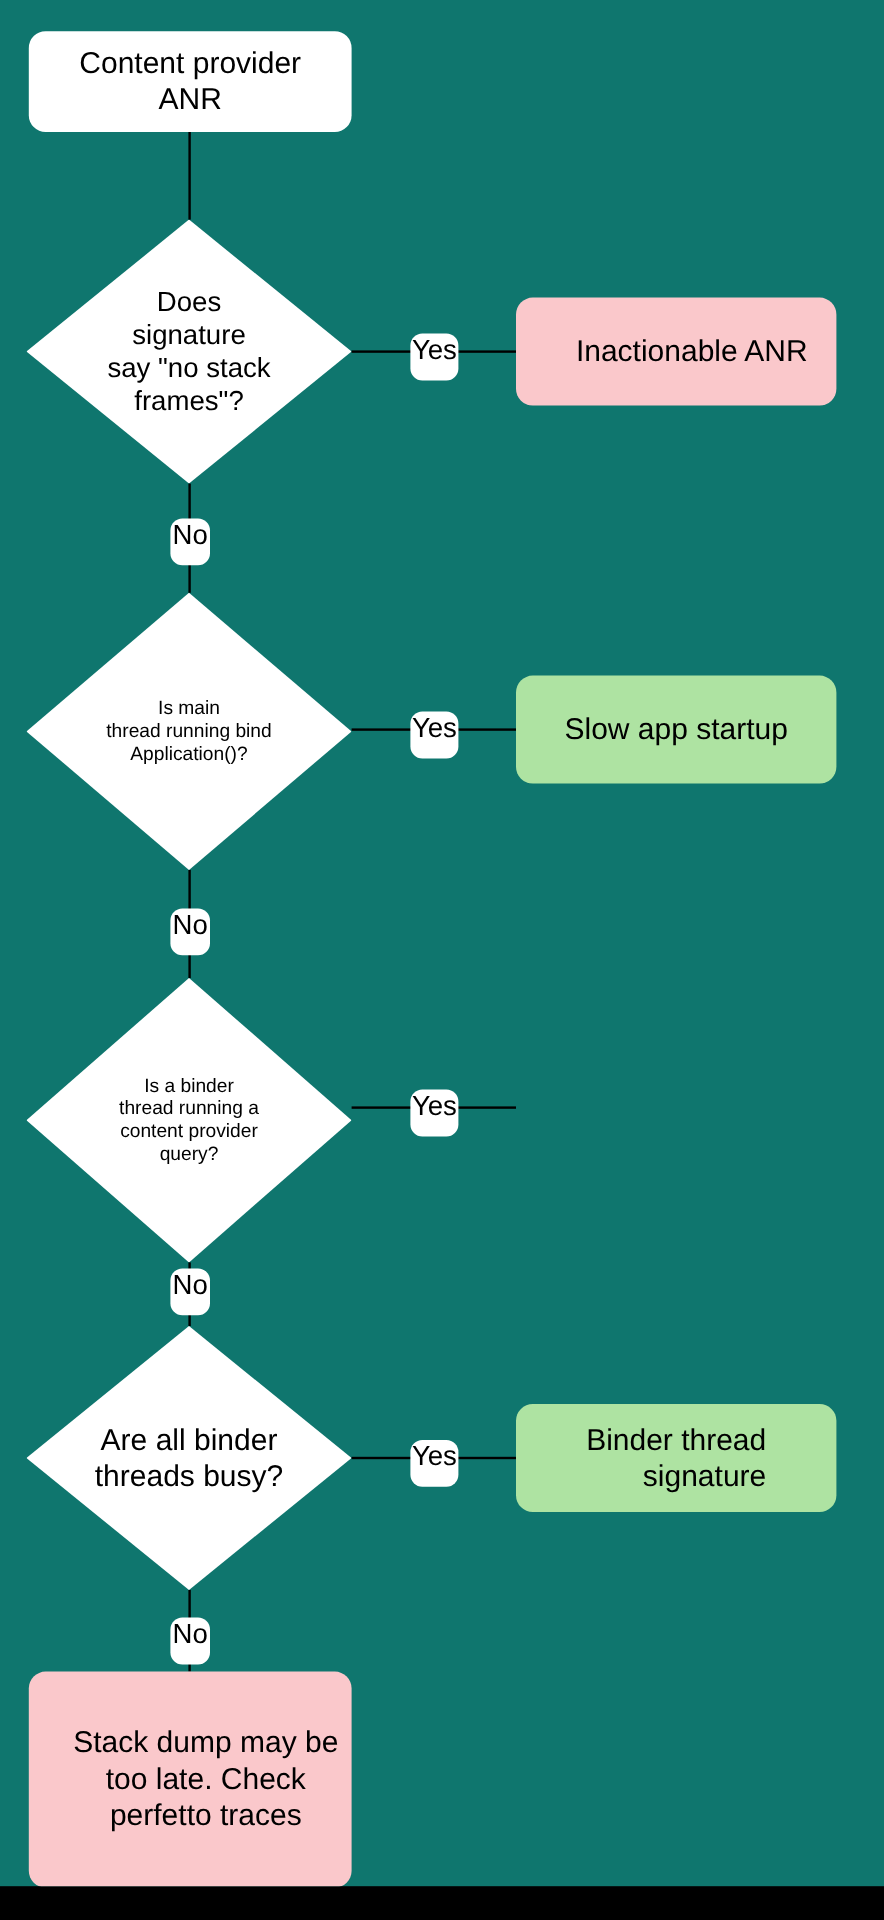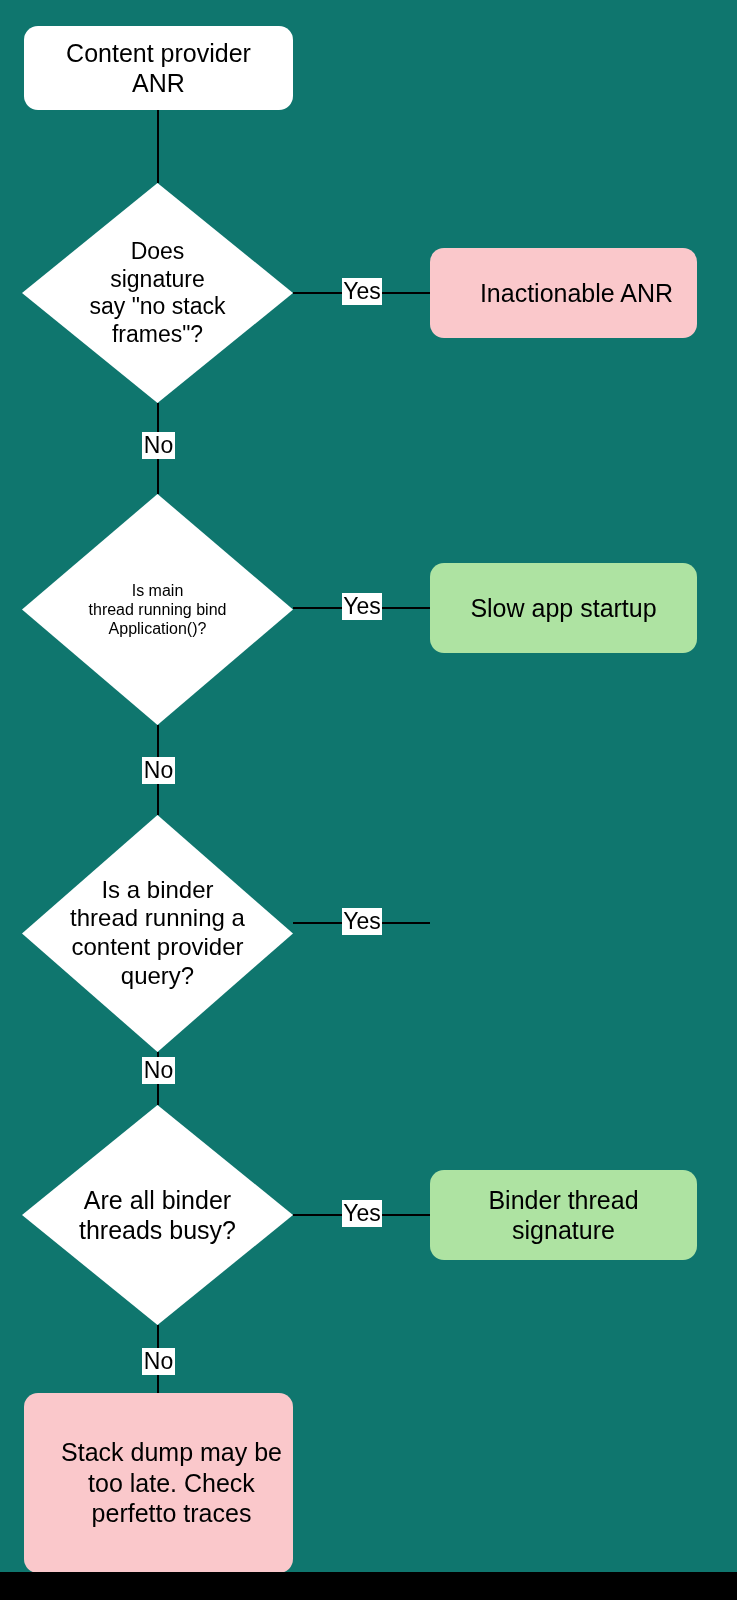--- a/index.html
+++ b/index.html
@@ -59,49 +59,50 @@
     white-space: pre-line;
     pointer-events: none;
   }
 
   
   .edge-label {
     position: absolute;
     background: #ffffff;
     color: #000000;
     line-height: 1.05;
-    padding: 1px 0px 2px 0px;
+    padding: 1px 0px 14px 0px;
     text-align: center;
     white-space: nowrap;
+    border-radius: 10px;
   }
 
   
   .edge-line {
     position: absolute;
     background: #000000;
   }
 
   
   .fill-white { background: #ffffff; }
   .fill-pink  { background: #fac8cb; padding-left: 32px; }
-  .fill-green { background: #aee3a2; }
+  .fill-green { background: #aee3a2; text-align: right; }
 
   #node-start        { left: 24px;  top: 26px;   width: 269px; height: 84px;  font-size: 25px; }
   #node-inactionable { left: 430px; top: 248px;  width: 267px; height: 90px;  font-size: 25px; }
   #node-slow-startup { left: 430px; top: 563px;  width: 267px; height: 90px;  font-size: 25px; }
   #node-slow-query   { left: 430px; top: 878px;  width: 267px; height: 90px;  font-size: 25px; }
   #node-binder-exh   { left: 430px; top: 1170px; width: 267px; height: 90px;  font-size: 25px; }
   #node-perfetto     { left: 24px;  top: 1393px; width: 269px; height: 180px; font-size: 25px; }
 
   #diamond-sig       { left: 22px;  top: 183px;  width: 271px; height: 220px; }
   #diamond-sig    .diamond-text { font-size: 23px; text-align: center; }
   #diamond-bindapp   { left: 22px;  top: 494px;  width: 271px; height: 231px; }
   #diamond-bindapp.diamond-text, #diamond-bindapp .diamond-text { font-size: 23px; }
   #diamond-binderq   { left: 22px;  top: 815px;  width: 271px; height: 237px; }
-  #diamond-binderq .diamond-text { font-size: 24px; }
+  #diamond-binderq .diamond-text { font-size: 16px; }
   #diamond-busy      { left: 22px;  top: 1105px; width: 271px; height: 220px; }
   #diamond-busy .diamond-text { font-size: 25px; text-align: center; }
 
   #label-yes-1 { left: 342px; top: 278px;  width: 40px; font-size: 23px; }
   #label-yes-2 { left: 342px; top: 593px;  width: 40px; font-size: 23px; }
   #label-yes-3 { left: 342px; top: 908px;  width: 40px; font-size: 23px; }
   #label-yes-4 { left: 342px; top: 1200px; width: 40px; font-size: 23px; }
 
   #label-no-1  { left: 142px; top: 432px;  width: 33px; font-size: 23px; }
   #label-no-2  { left: 142px; top: 757px;  width: 33px; font-size: 23px; }

